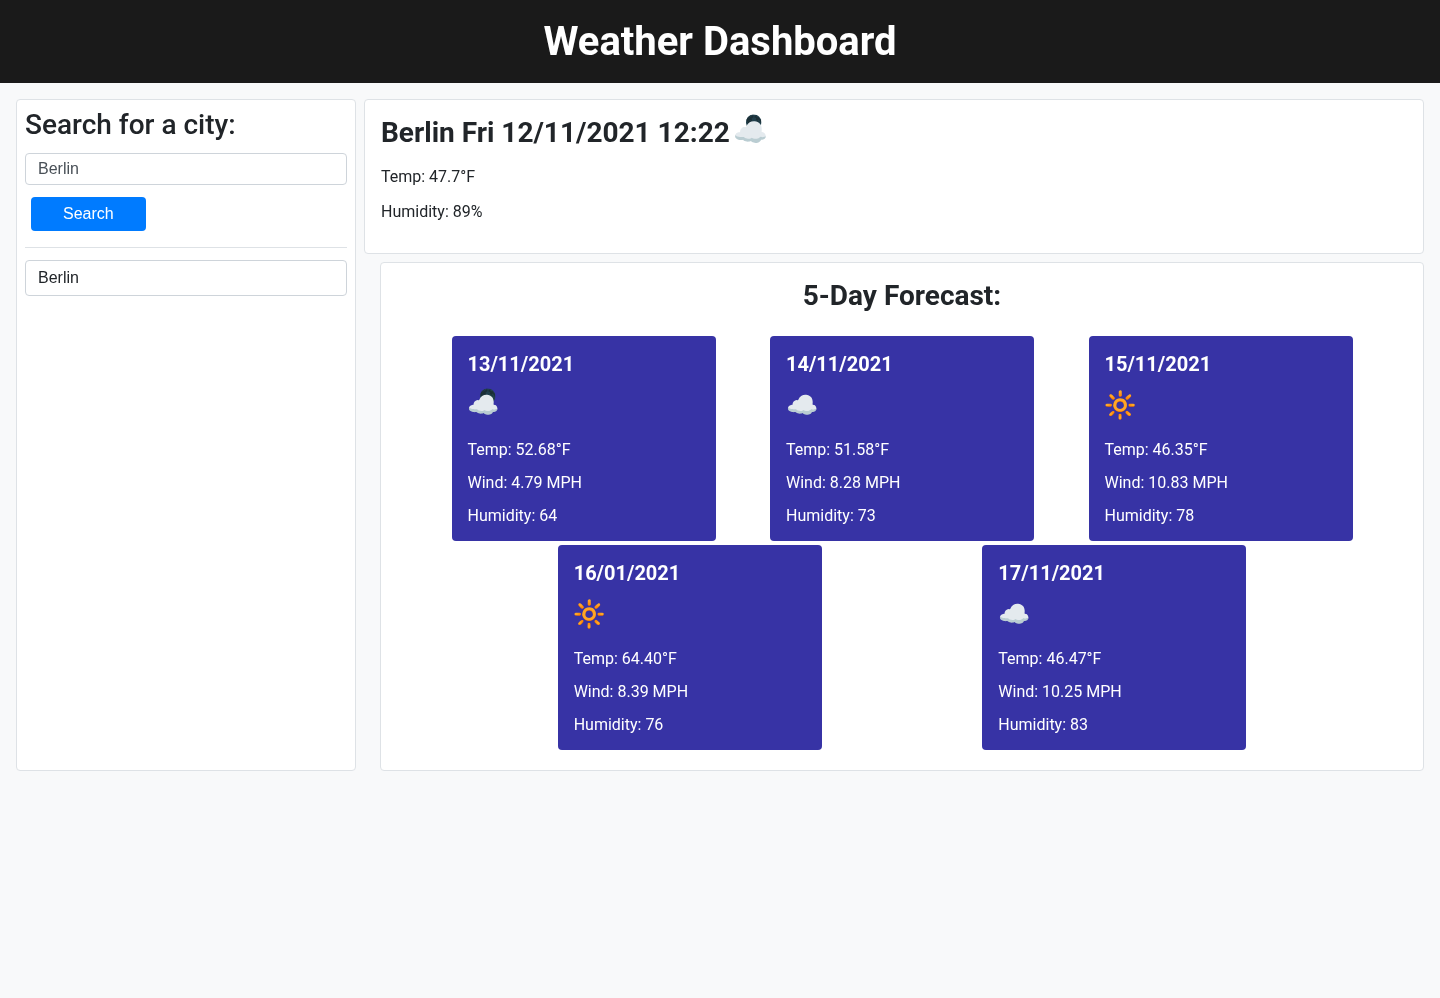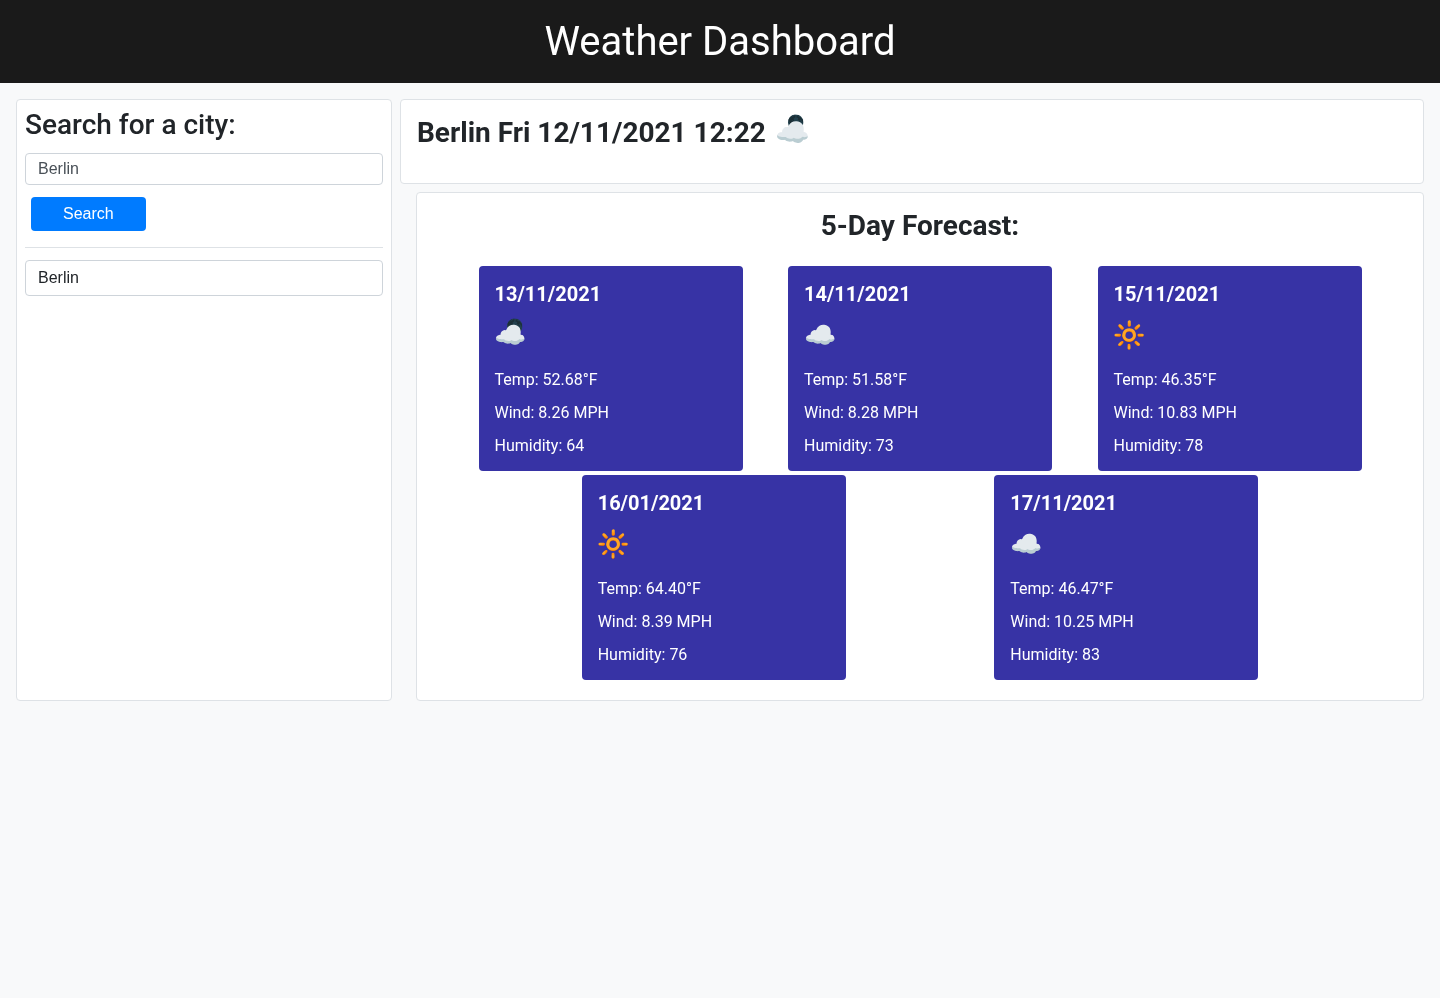--- a/index.html
+++ b/index.html
@@ -9,29 +9,29 @@
   color: #212529;
 }
 .header {
   background: #1a1a1a;
   color: #fff;
   text-align: center;
   padding: 18px 0;
 }
 .header h1 {
   font-size: 40px;
-  font-weight: 400;
+  font-weight: 700;
 }
 .container {
   display: flex;
   padding: 16px;
   gap: 8px;
 }
 .sidebar {
-  width: 376px;
+  width: 340px;
   flex-shrink: 0;
   background: #fff;
   border: 1px solid #dee2e6;
   border-radius: 4px;
   padding: 8px;
 }
 .sidebar h2 {
   font-size: 28px;
   font-weight: 500;
   margin-bottom: 12px;
@@ -82,21 +82,21 @@
   border: 1px solid #dee2e6;
   border-radius: 4px;
   padding: 16px;
 }
 .current-title {
   font-size: 28px;
   font-weight: 700;
   margin-bottom: 18px;
   display: flex;
   align-items: center;
-  gap: 10px;
+  gap: 4px;
 }
 .current-card p {
   font-size: 16px;
   margin-bottom: 16px;
   color: #212529;
 }
 .uv-row {
   font-size: 16px;
   display: flex;
   align-items: center;
@@ -169,30 +169,32 @@
     <div id="history-list"><button class="history-item">Berlin</button></div>
   </aside>
 
   <main class="main">
 
     <section class="current-card">
       <div class="current-title">
         <span>Berlin Fri 12/11/2021 12:22</span>
         <span class="wicon" id="current-icon"><span style="position:relative;display:inline-block;width:34px;"><span style="position:absolute;left:12px;top:-2px;font-size:14px;">🌑</span><span style="position:relative;">☁️</span></span></span>
       </div>
+      <p>Temp: 47.7°F</p>
+      <p>Humidity: 89%</p>
     </section>
 
     <section class="forecast-section">
       <h2 class="forecast-title">5-Day Forecast:</h2>
       <div class="forecast-grid" id="forecast-grid">
           <div class="forecast-card">
             <h3>13/11/2021</h3>
             <div class="ficon"><span style="position:relative;display:inline-block;width:34px;"><span style="position:absolute;left:12px;top:-2px;font-size:14px;">🌑</span><span style="position:relative;">☁️</span></span></div>
             <p>Temp: 52.68°F</p>
-            <p>Wind: 8.26 MPH</p>
+            <p>Wind: 4.79 MPH</p>
             <p>Humidity: 64</p>
           </div>
           <div class="forecast-card">
             <h3>14/11/2021</h3>
             <div class="ficon">☁️</div>
             <p>Temp: 51.58°F</p>
             <p>Wind: 8.28 MPH</p>
             <p>Humidity: 73</p>
           </div>
           <div class="forecast-card">

